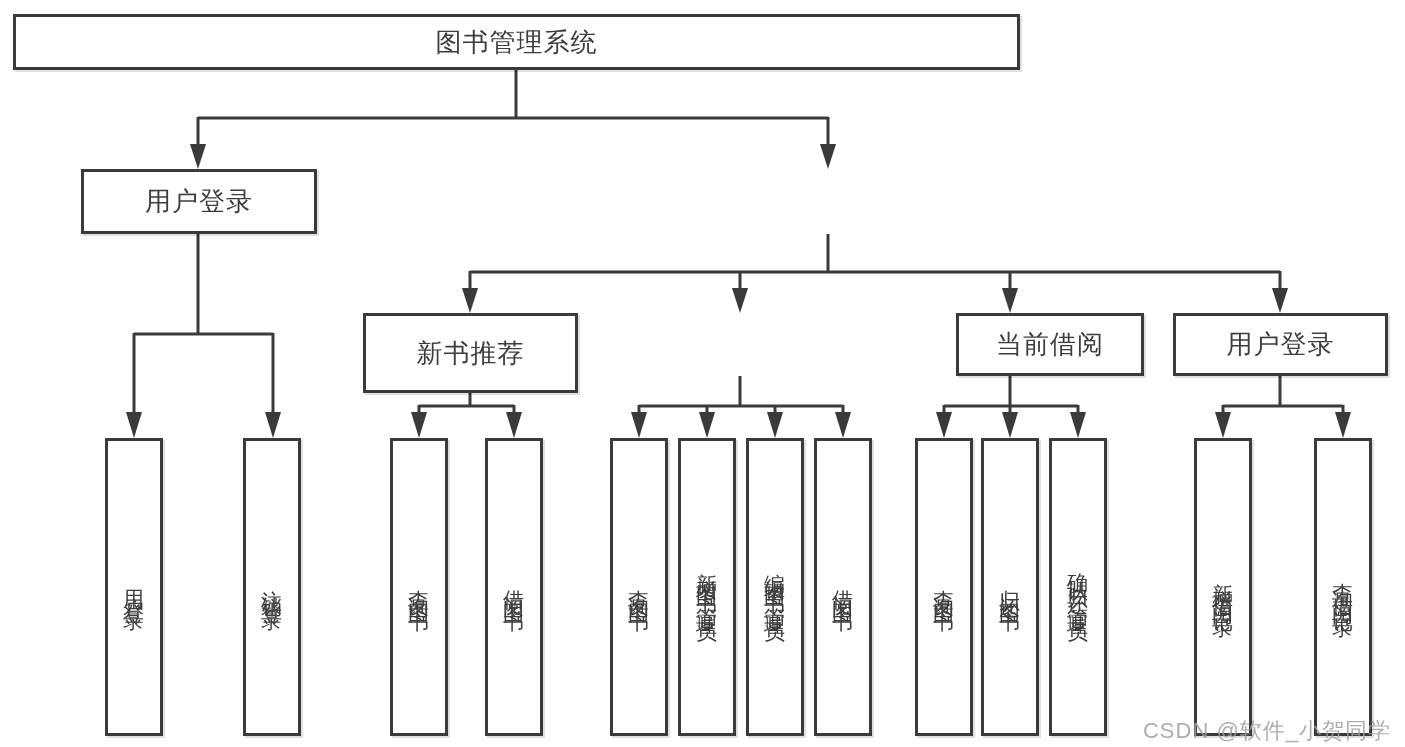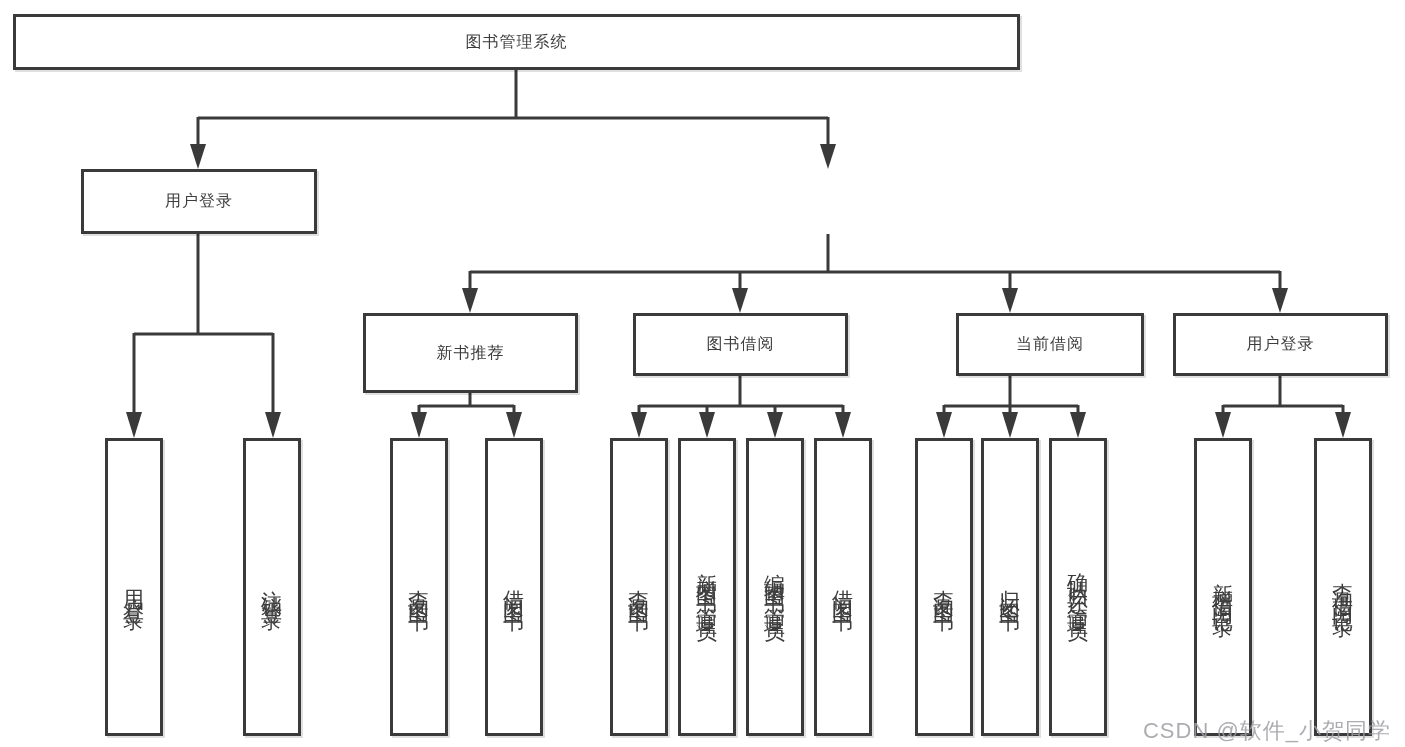--- a/index.html
+++ b/index.html
@@ -27,21 +27,21 @@
     box-sizing: border-box;
     background: #ffffff;
     border: 3px solid #3a3a3a;
     box-shadow: 2px 2px 0 rgba(0,0,0,0.12);
     display: flex;
     align-items: center;
     justify-content: center;
     color: #3d3d3d;
   }
   .node .lbl {
-    font-size: 16px;
+    font-size: 26px;
     letter-spacing: 1px;
     white-space: nowrap;
   }
   .leaf {
     top: 438px;
     width: 58px;
     height: 298px;
   }
   .leaf .vlbl {
     writing-mode: vertical-rl;
@@ -115,23 +115,20 @@
     <span class="lbl">图书管理系统</span>
   </div>
 
   <div class="node" style="left:81px; top:169px; width:236px; height:65px;">
     <span class="lbl">用户登录</span>
   </div>
 
   <div class="node" style="left:363px; top:313px; width:215px; height:80px;">
     <span class="lbl">新书推荐</span>
   </div>
-  <div class="node" style="left:633px; top:313px; width:215px; height:63px;">
-    <span class="lbl">图书借阅</span>
-  </div>
   <div class="node" style="left:956px; top:313px; width:188px; height:63px;">
     <span class="lbl">当前借阅</span>
   </div>
   <div class="node" style="left:1173px; top:313px; width:215px; height:63px;">
     <span class="lbl">用户登录</span>
   </div>
 
   <div class="node leaf" style="left:105px;">
     <span class="vlbl">用户登录</span>
   </div>

